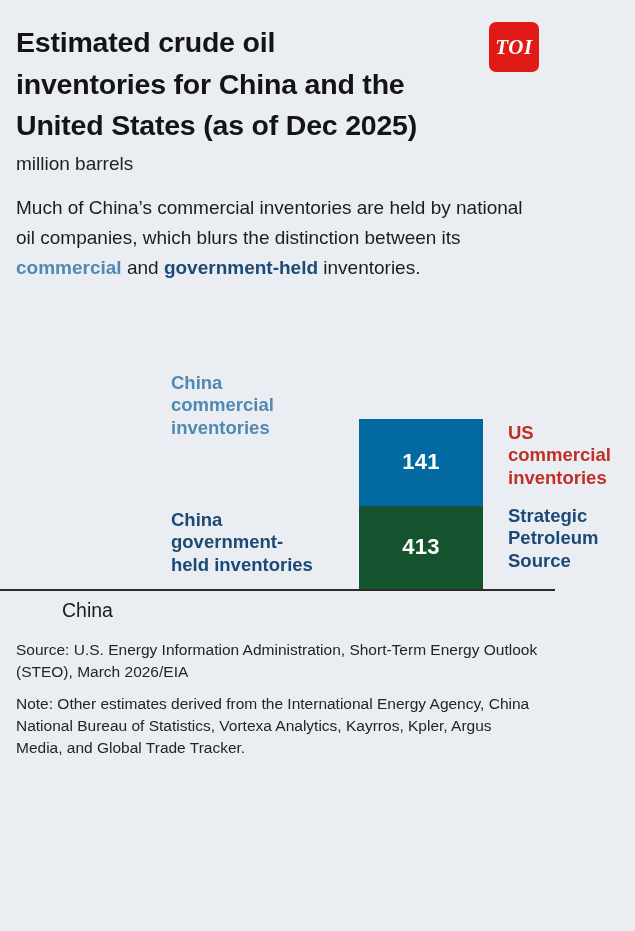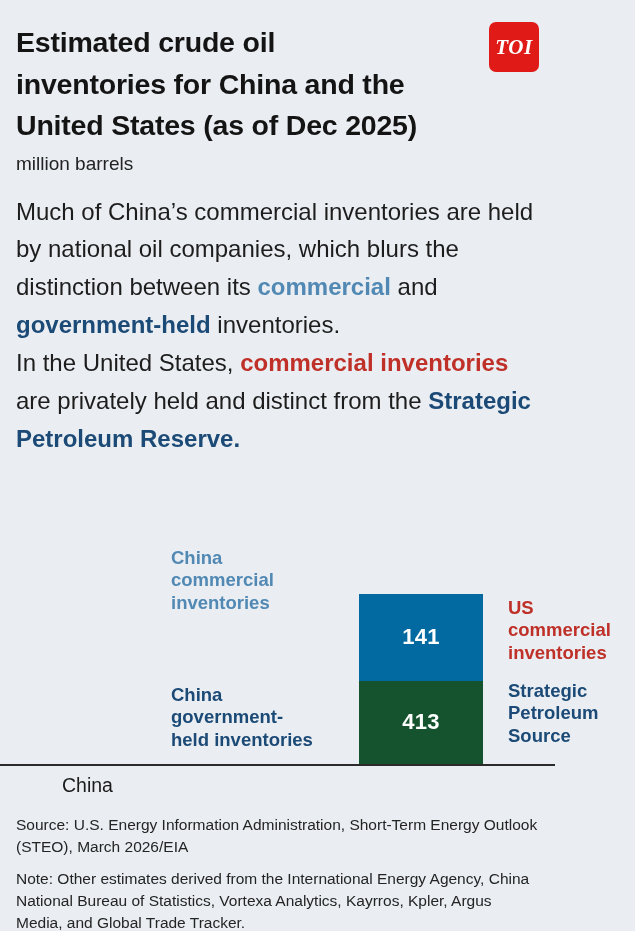--- a/index.html
+++ b/index.html
@@ -62,21 +62,21 @@
     color: #ffffff;
     font-size: 21px;
     font-weight: bold;
     letter-spacing: 0.5px;
     line-height: 1;
   }
 
   
   .description {
     margin-top: 16px;
-    font-size: 24px;
+    font-size: 19px;
     line-height: 1.58;
     color: #1d1d1d;
     max-width: 600px;
   }
   .description p {
     margin: 0;
   }
   .hl-lightblue { color: #5189b4; font-weight: bold; }
   .hl-navy      { color: #1c4a77; font-weight: bold; }
   .hl-red       { color: #bf3028; font-weight: bold; }
@@ -183,21 +183,20 @@
 inventories for China and the
 United States (as of Dec 2025)</h1>
     <div class="subtitle">million barrels</div>
     <div class="toi-logo">
       <span>TOI</span>
     </div>
   </div>
 
   <div class="description">
     <p><span>Much of China’s commercial inventories are held by national oil companies, which blurs the distinction between its </span><span class="hl-lightblue">commercial</span><span> and </span><span class="hl-navy">government-held</span><span> inventories.</span></p>
-    <p><span>In the United States, </span><span class="hl-red">commercial inventories</span><span> are privately held and distinct from the </span><span class="hl-navy">Strategic Petroleum Reserve.</span></p>
   </div>
 
   <div class="chart">
 
     <div class="axis-line"></div>
 
 
     <div class="bar-group us">
       <div class="bar-seg seg-us-commercial">
         <span class="bar-value">141</span>

